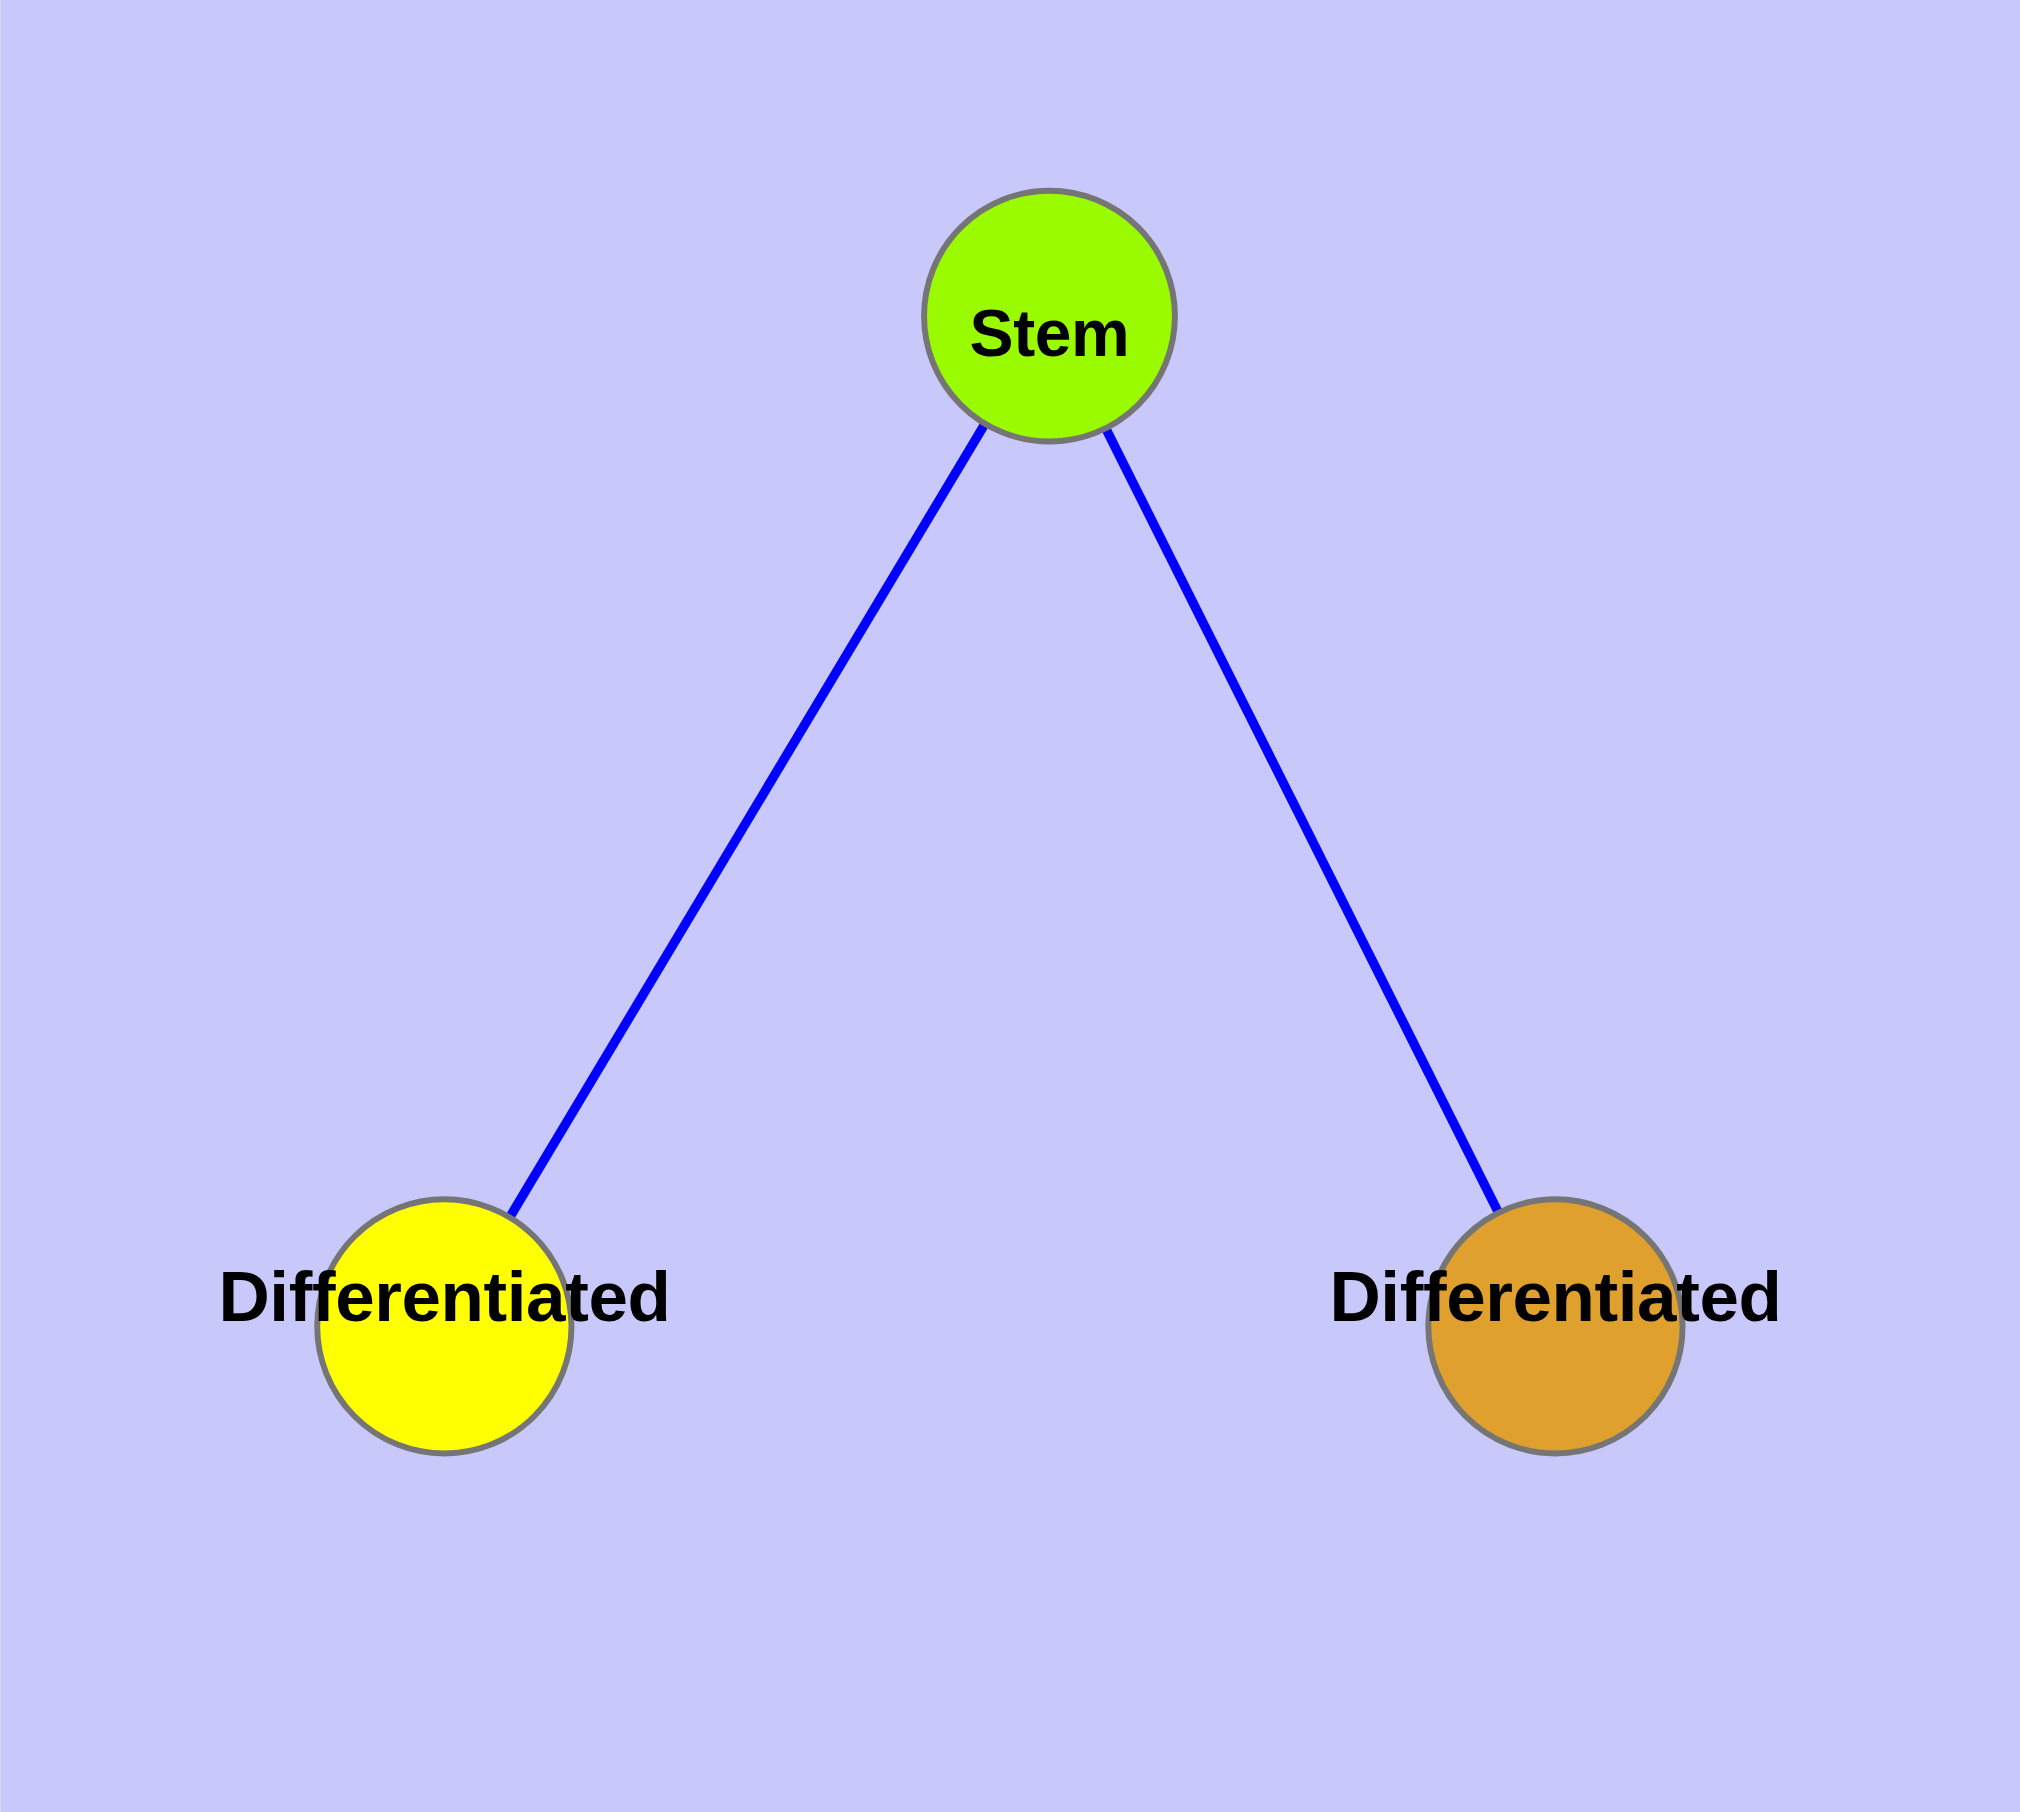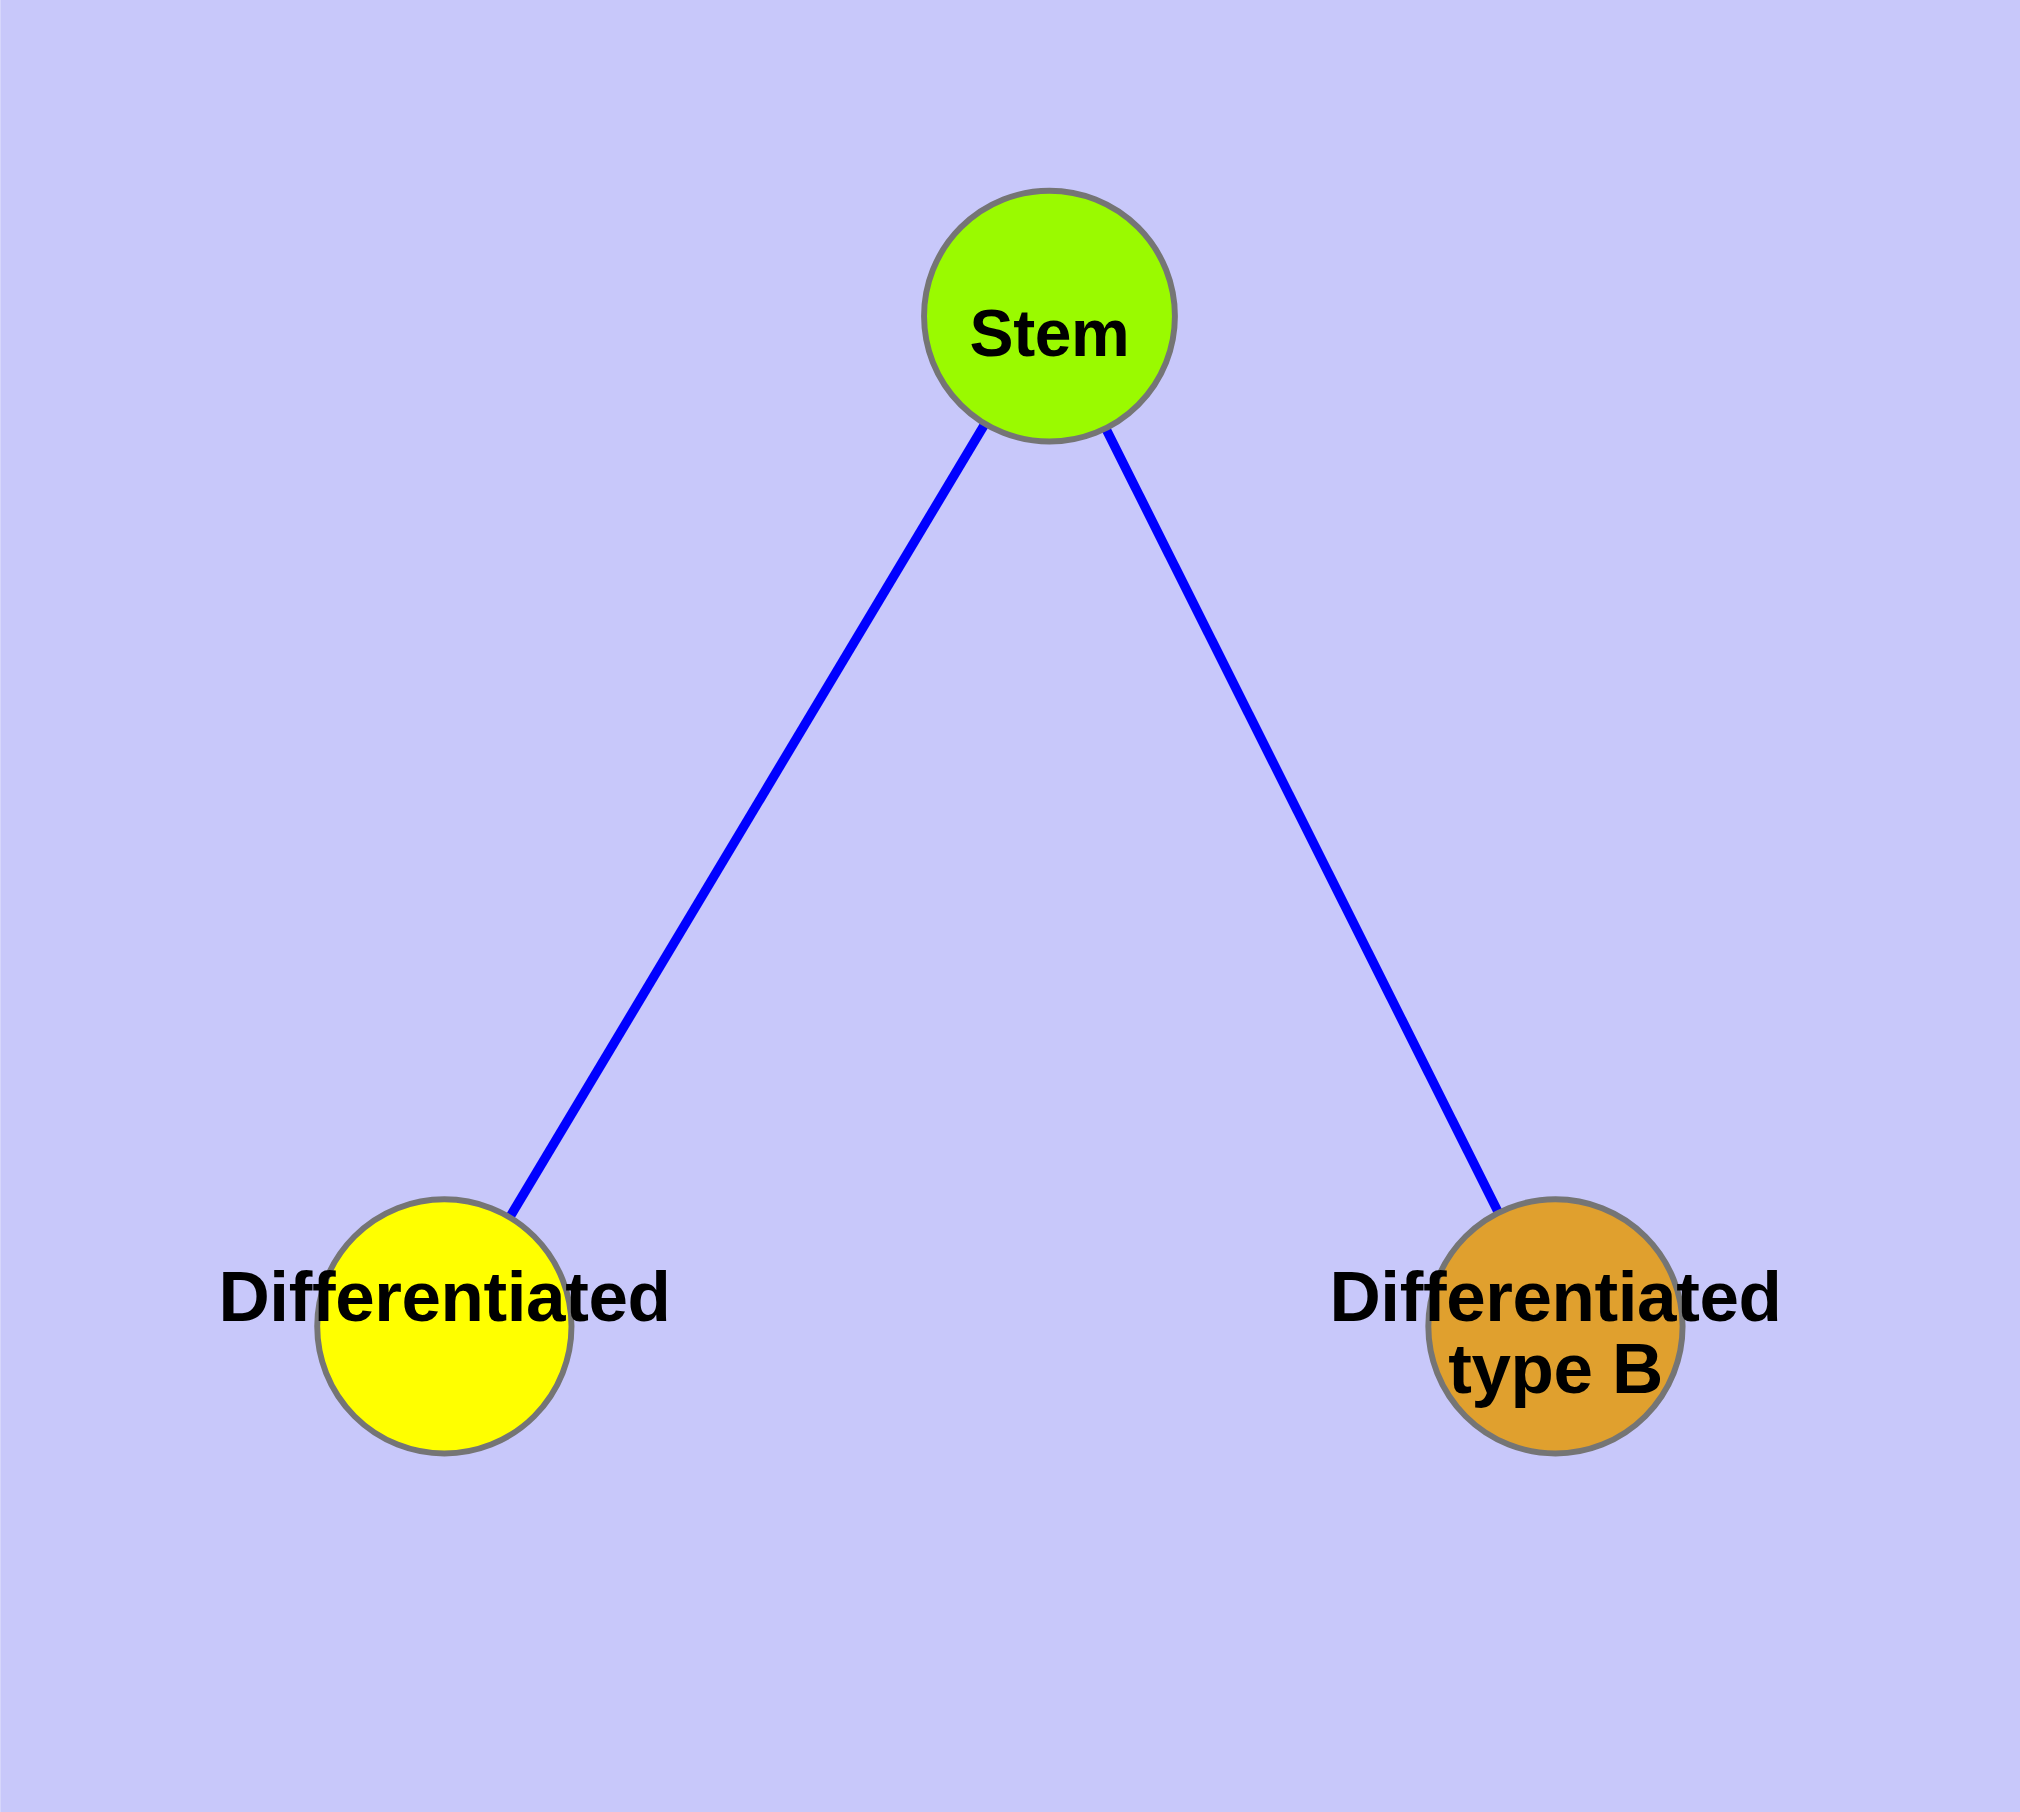--- a/index.html
+++ b/index.html
@@ -74,17 +74,16 @@
   <div class="node-label" id="label-stem">
     <div>Stem</div>
   </div>
 
   <div class="node-label" id="label-diff-a">
     <div>Differentiated</div>
   </div>
 
   <div class="node-label" id="label-diff-b">
     <div>Differentiated</div>
-    <div>type B</div>
   </div>
 
 </div>
 
 
 </body></html>

